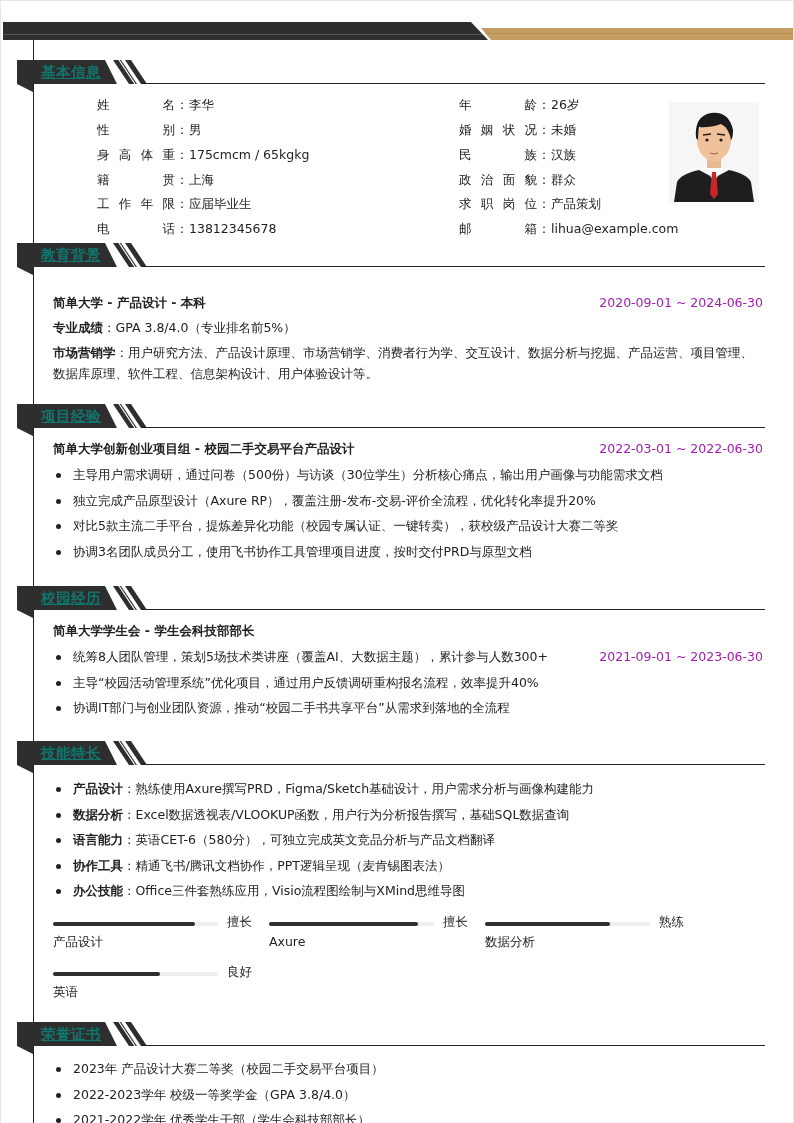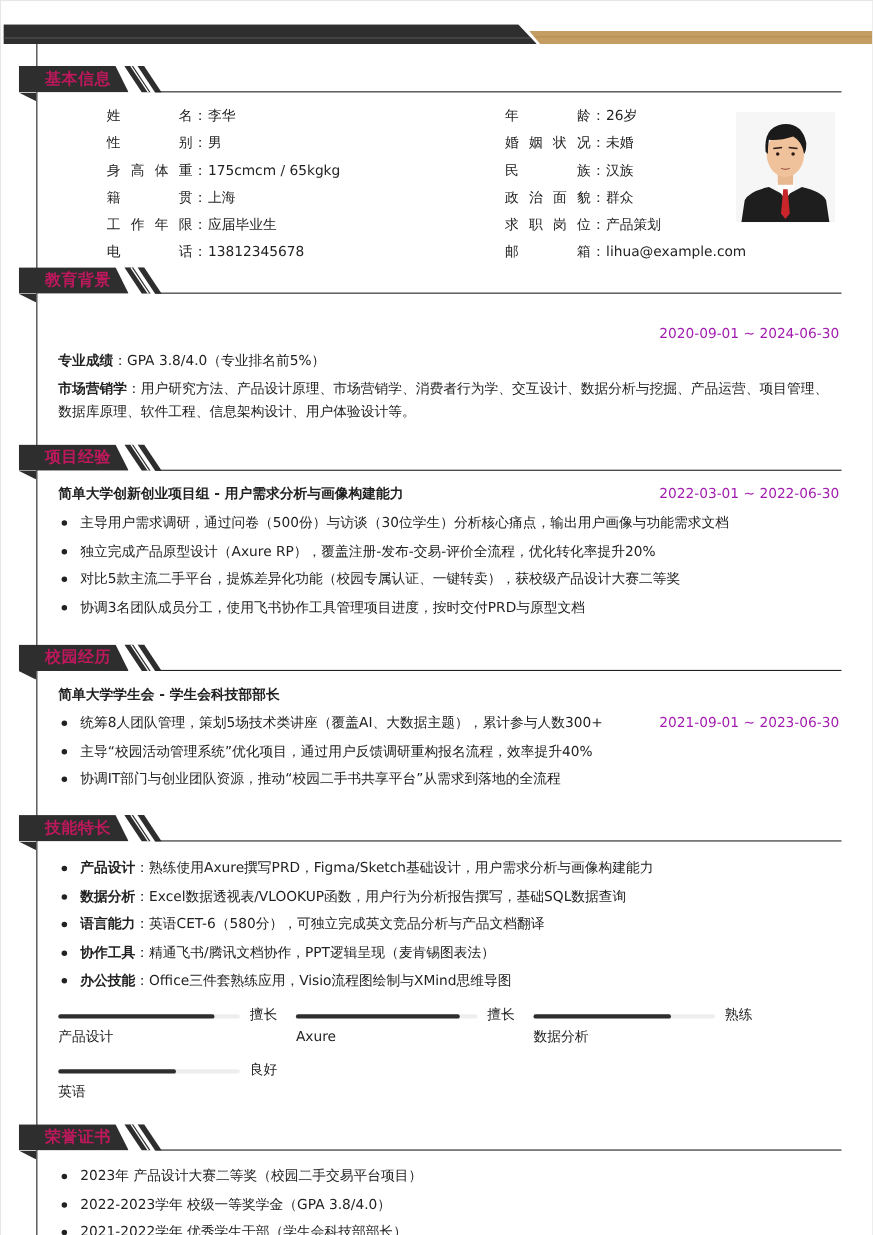--- a/index.html
+++ b/index.html
@@ -14,21 +14,21 @@
   .top-gold { position: absolute; left: 480px; top: 27px; width: 312px; height: 12px; background: #c49d62; clip-path: polygon(0 0, 312px 0, 312px 12px, 10px 12px); }
   .top-gold::after { content: ""; position: absolute; left: 0; right: 0; top: 5px; height: 1px; background: #b48d55; }
 
   .vline { position: absolute; left: 32px; top: 39px; width: 1px; height: 1084px; background: #222; }
 
   
   .sec { position: absolute; left: 0; width: 794px; }
   .sec-head { position: relative; height: 26px; }
   .sec-tab { position: absolute; left: 16px; top: 0; height: 24px; width: 100px; background: #2e2e2e; clip-path: polygon(0 0, 88px 0, 100px 24px, 0 24px); }
   .sec-fold { position: absolute; left: 16px; top: 24px; width: 16px; height: 8px; background: #2e2e2e; clip-path: polygon(0 0, 16px 0, 16px 8px); }
-  .sec-title { position: absolute; left: 40px; top: 2px; color: #be185d; font-size: 14.5px; font-weight: bold; letter-spacing: 0.5px; line-height: 20px; }
+  .sec-title { position: absolute; left: 40px; top: 2px; color: #0f766e; font-size: 14.5px; font-weight: bold; letter-spacing: 0.5px; line-height: 20px; text-decoration: underline; }
   .sec-stripes { position: absolute; left: 112px; top: 0; width: 40px; height: 24px; }
   .sec-rule { position: absolute; left: 140px; right: 30px; top: 23px; height: 1px; background: #222; }
 
   
   .info-row { position: absolute; font-size: 12.5px; line-height: 16px; color: #222; white-space: nowrap; }
   .info-label { display: inline-block; width: 78px; text-align: justify; text-align-last: justify; margin-left: 44px; }
   .info-colon { display: inline-block; width: 14px; text-align: center; }
   .photo { position: absolute; left: 668px; top: 101px; width: 90px; height: 100px; background: #f5f5f5; overflow: hidden; }
 
   .row-line { position: absolute; left: 52px; right: 30px; font-size: 12.5px; line-height: 18px; }
@@ -105,40 +105,41 @@
       <span class="sec-title">教育背景</span>
       <svg class="sec-stripes" viewBox="0 0 40 24">
           <polygon points="0,0 8,0 24,24 16,24" fill="#2e2e2e"></polygon>
           <line x1="6" y1="0" x2="22" y2="24" stroke="#fff" stroke-width="1.2"></line>
           <line x1="10" y1="0" x2="26" y2="24" stroke="#fff" stroke-width="1.2"></line>
           <polygon points="12,0 18,0 34,24 28,24" fill="#2e2e2e"></polygon>
         </svg>
       <div class="sec-rule"></div>
     </div>
   </div>
+  <div class="row-line bold" style="top:293px">简单大学 - 产品设计 - 本科</div>
   <div class="date" style="top:294px">2020-09-01 ~ 2024-06-30</div>
   <div class="row-line" style="top:318px"><span class="bold">专业成绩</span><span>：GPA 3.8/4.0（专业排名前5%）</span></div>
   <div class="row-line" style="top:343px;white-space:nowrap"><span class="bold">市场营销学</span><span>：用户研究方法、产品设计原理、市场营销学、消费者行为学、交互设计、数据分析与挖掘、产品运营、项目管理、</span></div>
   <div class="row-line" style="top:364px">数据库原理、软件工程、信息架构设计、用户体验设计等。</div>
 
   <div class="sec" style="top:403px">
     <div class="sec-head">
       <div class="sec-tab"></div>
       <div class="sec-fold"></div>
       <span class="sec-title">项目经验</span>
       <svg class="sec-stripes" viewBox="0 0 40 24">
           <polygon points="0,0 8,0 24,24 16,24" fill="#2e2e2e"></polygon>
           <line x1="6" y1="0" x2="22" y2="24" stroke="#fff" stroke-width="1.2"></line>
           <line x1="10" y1="0" x2="26" y2="24" stroke="#fff" stroke-width="1.2"></line>
           <polygon points="12,0 18,0 34,24 28,24" fill="#2e2e2e"></polygon>
         </svg>
       <div class="sec-rule"></div>
     </div>
   </div>
-  <div class="row-line bold" style="top:439px">简单大学创新创业项目组 - 用户需求分析与画像构建能力</div>
+  <div class="row-line bold" style="top:439px">简单大学创新创业项目组 - 校园二手交易平台产品设计</div>
   <div class="date" style="top:440px">2022-03-01 ~ 2022-06-30</div>
   <ul class="bullets" style="top:461px">
     <li>主导用户需求调研，通过问卷（500份）与访谈（30位学生）分析核心痛点，输出用户画像与功能需求文档</li>
     <li>独立完成产品原型设计（Axure RP），覆盖注册-发布-交易-评价全流程，优化转化率提升20%</li>
     <li>对比5款主流二手平台，提炼差异化功能（校园专属认证、一键转卖），获校级产品设计大赛二等奖</li>
     <li>协调3名团队成员分工，使用飞书协作工具管理项目进度，按时交付PRD与原型文档</li>
   </ul>
 
   <div class="sec" style="top:585px">
     <div class="sec-head">

